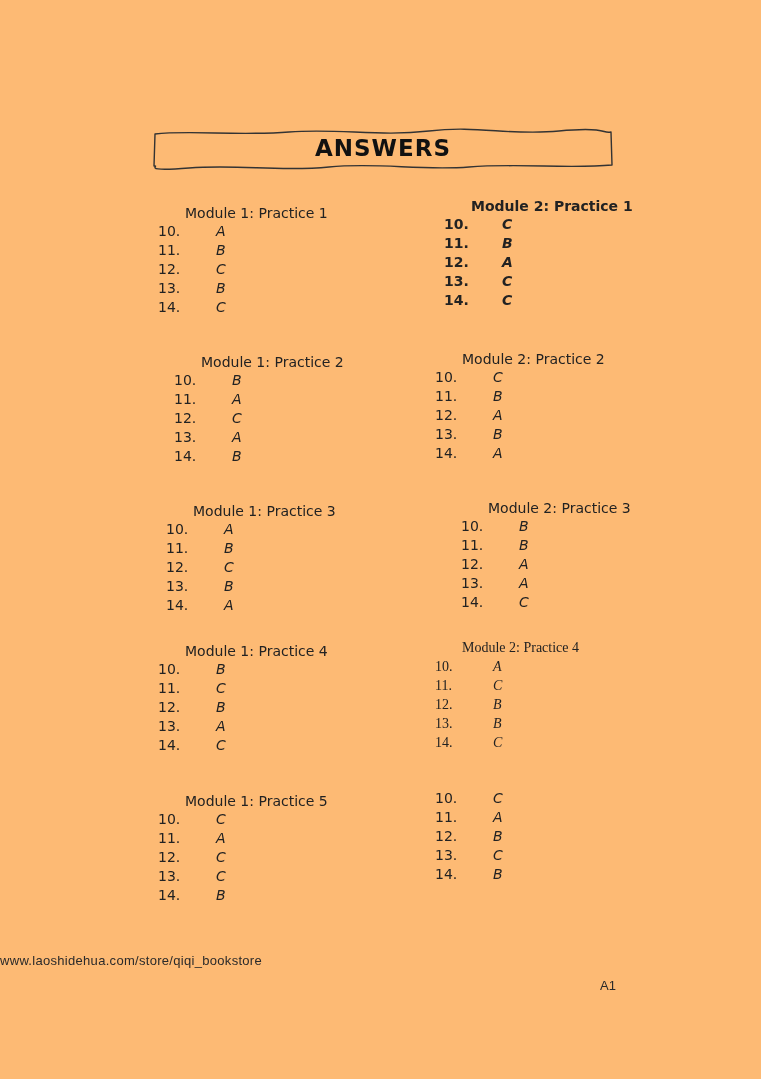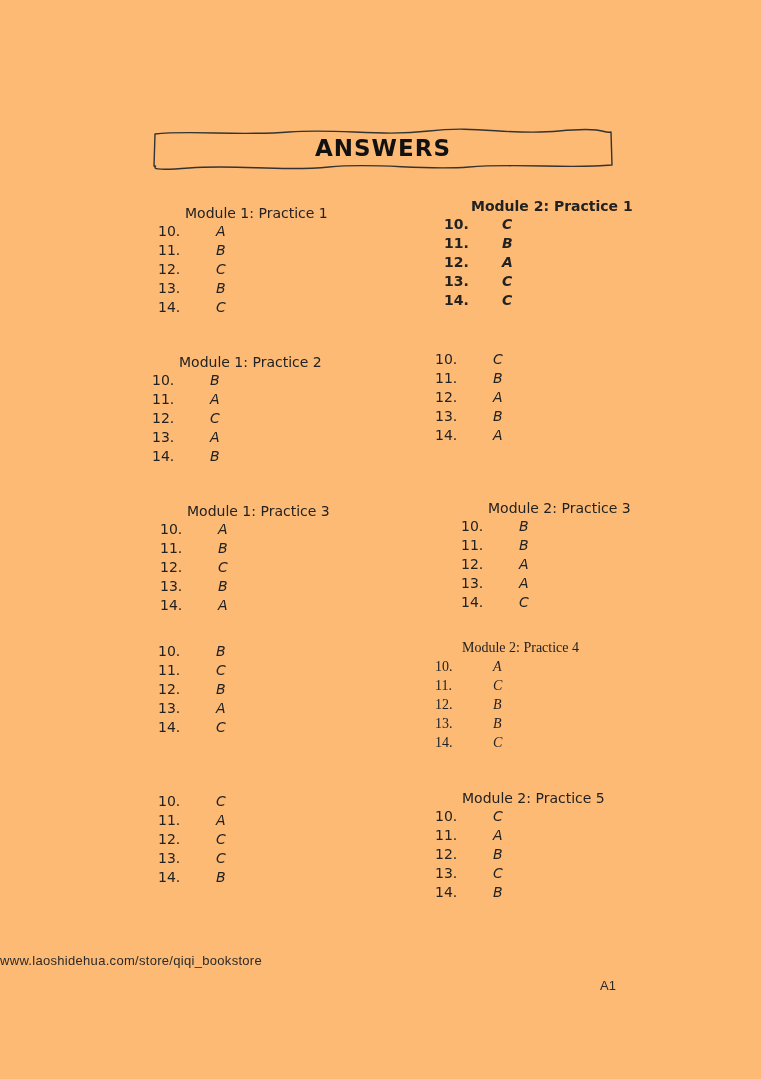--- a/index.html
+++ b/index.html
@@ -112,21 +112,21 @@
     <div class="row">
         <span class="num">13.</span>
         <span class="ans">B</span>
       </div>
     <div class="row">
         <span class="num">14.</span>
         <span class="ans">C</span>
       </div>
   </div>
 
-  <div class="section" style="left:152px; top:353px;">
+  <div class="section" style="left:174px; top:353px;">
     <div class="sec-title">Module 1: Practice 2</div>
     <div class="row">
         <span class="num">10.</span>
         <span class="ans">B</span>
       </div>
     <div class="row">
         <span class="num">11.</span>
         <span class="ans">A</span>
       </div>
     <div class="row">
@@ -136,21 +136,21 @@
     <div class="row">
         <span class="num">13.</span>
         <span class="ans">A</span>
       </div>
     <div class="row">
         <span class="num">14.</span>
         <span class="ans">B</span>
       </div>
   </div>
 
-  <div class="section" style="left:160px; top:502px;">
+  <div class="section" style="left:166px; top:502px;">
     <div class="sec-title">Module 1: Practice 3</div>
     <div class="row">
         <span class="num">10.</span>
         <span class="ans">A</span>
       </div>
     <div class="row">
         <span class="num">11.</span>
         <span class="ans">B</span>
       </div>
     <div class="row">
@@ -161,20 +161,21 @@
         <span class="num">13.</span>
         <span class="ans">B</span>
       </div>
     <div class="row">
         <span class="num">14.</span>
         <span class="ans">A</span>
       </div>
   </div>
 
   <div class="section" style="left:158px; top:642px;">
+    <div class="sec-title">Module 1: Practice 4</div>
     <div class="row">
         <span class="num">10.</span>
         <span class="ans">B</span>
       </div>
     <div class="row">
         <span class="num">11.</span>
         <span class="ans">C</span>
       </div>
     <div class="row">
         <span class="num">12.</span>
@@ -184,20 +185,21 @@
         <span class="num">13.</span>
         <span class="ans">A</span>
       </div>
     <div class="row">
         <span class="num">14.</span>
         <span class="ans">C</span>
       </div>
   </div>
 
   <div class="section" style="left:158px; top:792px;">
+    <div class="sec-title">Module 1: Practice 5</div>
     <div class="row">
         <span class="num">10.</span>
         <span class="ans">C</span>
       </div>
     <div class="row">
         <span class="num">11.</span>
         <span class="ans">A</span>
       </div>
     <div class="row">
         <span class="num">12.</span>
@@ -231,20 +233,21 @@
         <span class="num">13.</span>
         <span class="ans">C</span>
       </div>
     <div class="row">
         <span class="num">14.</span>
         <span class="ans">C</span>
       </div>
   </div>
 
   <div class="section" style="left:435px; top:350px;">
+    <div class="sec-title">Module 2: Practice 2</div>
     <div class="row">
         <span class="num">10.</span>
         <span class="ans">C</span>
       </div>
     <div class="row">
         <span class="num">11.</span>
         <span class="ans">B</span>
       </div>
     <div class="row">
         <span class="num">12.</span>
@@ -302,21 +305,20 @@
         <span class="num">13.</span>
         <span class="ans">B</span>
       </div>
     <div class="row">
         <span class="num">14.</span>
         <span class="ans">C</span>
       </div>
   </div>
 
   <div class="section" style="left:435px; top:789px;">
-    <div class="sec-title">Module 2: Practice 5</div>
     <div class="row">
         <span class="num">10.</span>
         <span class="ans">C</span>
       </div>
     <div class="row">
         <span class="num">11.</span>
         <span class="ans">A</span>
       </div>
     <div class="row">
         <span class="num">12.</span>

